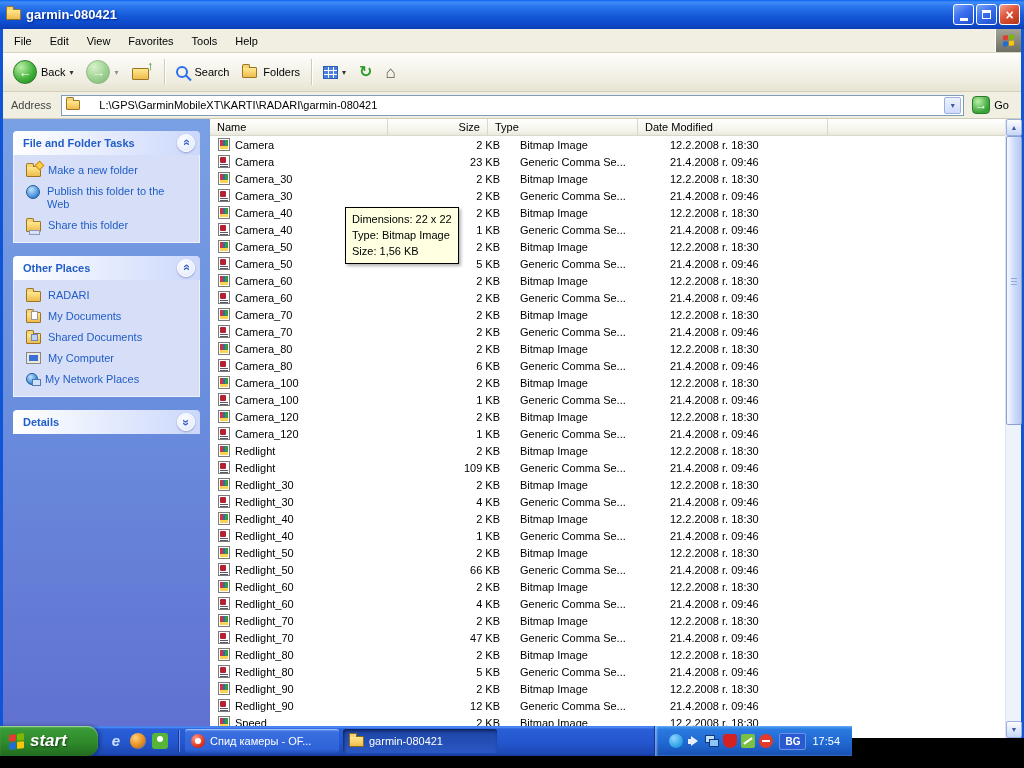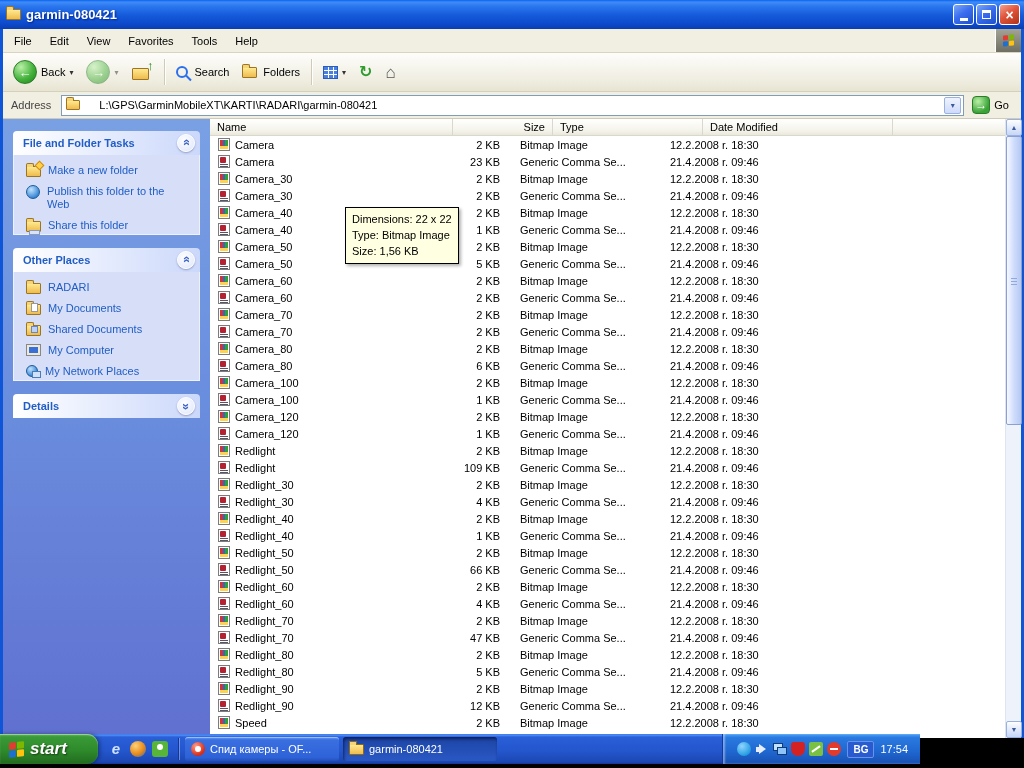--- a/index.html
+++ b/index.html
@@ -70,21 +70,21 @@
   
   .main { flex:1; display:flex; min-height:0; }
   .sidebar { width:207px; background:linear-gradient(180deg,#7aa0e4 0%,#6a8ede 45%,#6070d0 100%); padding:12px 10px; overflow:hidden; }
   .panel { margin-bottom:13px; }
   .panel-head { height:24px; background:linear-gradient(90deg,#ffffff,#cbd8fb); border-radius:4px 4px 0 0; display:flex; align-items:center;
     justify-content:space-between; padding:0 5px 0 10px; color:#215dc6; font-weight:bold;gap:21px; }
   .chev { width:18px; height:18px; border-radius:50%; background:radial-gradient(circle at 40% 35%,#ffffff,#dce5fa); border:1px solid #fff;
     color:#3f64c8; display:flex; align-items:center; justify-content:center; box-shadow:0 1px 2px rgba(0,0,60,.3); }
   .chev i { font-style:normal; font-weight:bold; font-size:12px; transform:rotate(-90deg); letter-spacing:-1px; }
   .chev.down i { transform:rotate(90deg); }
-  .panel-body { background:#d6dff7; border:1px solid #eef2fd; border-top:0; padding:9px 4px 2px 12px; display:flex; flex-direction:column; gap:8px; }
+  .panel-body { background:#d6dff7; border:1px solid #eef2fd; border-top:0; padding:9px 4px 10px 12px; display:flex; flex-direction:column; gap:8px; }
   .sb-item { display:flex; gap:7px; color:#215dc6; align-items:flex-start; line-height:13px; }
   .sb-label { max-width:130px; }
   .sbicon { flex:0 0 auto; position:relative; width:16px; height:14px; }
   .sbicon.folder-icon,.sbicon.new-folder-icon,.sbicon.share-folder-icon,.sbicon.my-documents-icon,.sbicon.shared-documents-icon
     { width:15px; height:11px; background:linear-gradient(180deg,#ffe98f,#efbb4d); border:1px solid #9b7424; border-radius:1px; margin-top:2px; }
   .sbicon.folder-icon::before,.sbicon.new-folder-icon::before,.sbicon.share-folder-icon::before,.sbicon.my-documents-icon::before,.sbicon.shared-documents-icon::before
     { content:""; position:absolute; left:-1px; top:-4px; width:6px; height:3px; background:#f6d478; border:1px solid #9b7424; border-bottom:0; border-radius:2px 2px 0 0; }
   .sbicon.new-folder-icon::after { content:""; position:absolute; right:-3px; top:-5px; width:5px; height:5px; background:#ffd24a; border:1px solid #d08a1a; transform:rotate(45deg); }
   .sbicon.my-documents-icon::after { content:""; position:absolute; right:2px; top:-2px; width:5px; height:7px; background:#fff; border:1px solid #999; }
   .sbicon.shared-documents-icon::after { content:""; position:absolute; right:2px; top:0; width:5px; height:5px; background:#bcd0f8; border:1px solid #6a86c0; }
@@ -93,21 +93,21 @@
   .sbicon.my-computer-icon { width:15px; height:12px; background:#ece9d8; border:1px solid #888; }
   .sbicon.my-computer-icon::after { content:""; position:absolute; inset:2px; background:#3a6fd8; }
   .sbicon.network-places-icon { width:12px; height:12px; border-radius:50%; background:radial-gradient(circle at 35% 30%,#bfe2ff,#2f7fd0 78%); border:1px solid #1c5a9c; }
   .sbicon.network-places-icon::after { content:""; position:absolute; right:-4px; bottom:-2px; width:7px; height:5px; background:#cfe0f8; border:1px solid #4a7ab8; }
 
   
   .filearea { flex:1; position:relative; background:#fff; min-width:0; }
   .cols { position:absolute; top:0; left:0; right:16px; height:17px; display:flex;
     background:linear-gradient(180deg,#ffffff,#f4f3ea 75%,#eae8dc); border-bottom:1px solid #d9d8cd; }
   .col { display:flex; align-items:center; padding:0 7px; border-right:1px solid #d9d8cd; }
-  .col-0 { width:243px; } .col-1 { width:100px; justify-content:flex-end; } .col-2 { width:150px; } .col-3 { width:190px; } .col-fill { flex:1; border-right:0; }
+  .col-0 { width:178px; } .col-1 { width:100px; justify-content:flex-end; } .col-2 { width:150px; } .col-3 { width:190px; } .col-fill { flex:1; border-right:0; }
   .rows { position:absolute; top:17px; left:0; right:16px; bottom:0; overflow:hidden; }
   .frow { height:17px; display:flex; align-items:center; }
   .cell { white-space:nowrap; overflow:hidden; }
   .c-name { width:202px; display:flex; align-items:center; gap:5px; padding-left:8px; }
   .c-size { width:100px; text-align:right; padding-right:12px; }
   .c-type { width:150px; padding-left:8px; }
   .c-date { flex:1; padding-left:8px; }
   .row-icon { flex:0 0 auto; position:relative; width:12px; height:13px; background:#fff; border:1px solid #7c7c7c; }
   .bmp-file-icon::after { content:""; position:absolute; left:1px; top:1px; right:1px; height:6px;
     background:linear-gradient(90deg,#d23333 0 34%,#3366cc 34% 67%,#33a033 67%); }
@@ -121,21 +121,21 @@
   
   .sb { position:absolute; top:0; right:0; bottom:0; width:16px; background:#eef2fb; border-left:1px solid #e0e4ee; }
   .sb-btn { position:absolute; left:0; width:16px; height:17px; background:linear-gradient(180deg,#fdfefe,#c7d6f8); border:1px solid #9ab0dd;
     border-radius:2px; color:#3c5a9c; font-size:7px; display:flex; align-items:center; justify-content:center; }
   .sb-btn.up { top:0; } .sb-btn.down { bottom:0; }
   .sb-thumb { position:absolute; left:0; top:17px; width:16px; height:289px; border:1px solid #8ba0d0; border-radius:2px;
     background:linear-gradient(90deg,#f6f9ff,#cfdcfc 50%,#b6c9f2); }
   .sb-thumb::after { content:""; position:absolute; left:4px; right:4px; top:50%; height:1px; background:#90a8dd; box-shadow:0 -3px 0 #90a8dd,0 3px 0 #90a8dd; }
 
   
-  .taskbar { position:absolute; left:0; bottom:4px; width:920px; height:30px; display:flex; align-items:center;
+  .taskbar { position:absolute; left:0; bottom:12px; width:852px; height:30px; display:flex; align-items:center;
     background:linear-gradient(180deg,#3a77e8 0%,#4f8df8 4%,#2a5fd8 10%,#2456cd 55%,#1c48b4 92%,#15389a 100%); }
   .start { flex:0 0 auto; width:98px; height:30px; display:flex; align-items:center; gap:6px; padding-left:9px;
     background:linear-gradient(180deg,#59b456 0%,#3a9a37 10%,#2e8a2b 55%,#236e21 95%); border-radius:0 11px 11px 0;
     color:#fff; font-style:italic; font-weight:bold; font-size:17px; text-shadow:1px 1px 2px rgba(0,0,0,.55);
     box-shadow:inset 0 1px 1px rgba(255,255,255,.45), 2px 0 4px rgba(0,0,0,.35); }
   .ql { display:flex; align-items:center; gap:6px; padding:0 8px 0 10px; }
   .qlicon { width:16px; height:16px; position:relative; }
   .qlicon.ie-icon::after { content:"e"; position:absolute; inset:0; color:#cfe4ff; font-weight:bold; font-style:italic; font-size:15px; line-height:16px; text-align:center; }
   .qlicon.media-player-icon { border-radius:50%; background:radial-gradient(circle at 35% 30%,#ffd27a,#e88a1a 55%,#2a62c8); }
   .qlicon.messenger-icon { border-radius:3px; background:#57b53a; }

